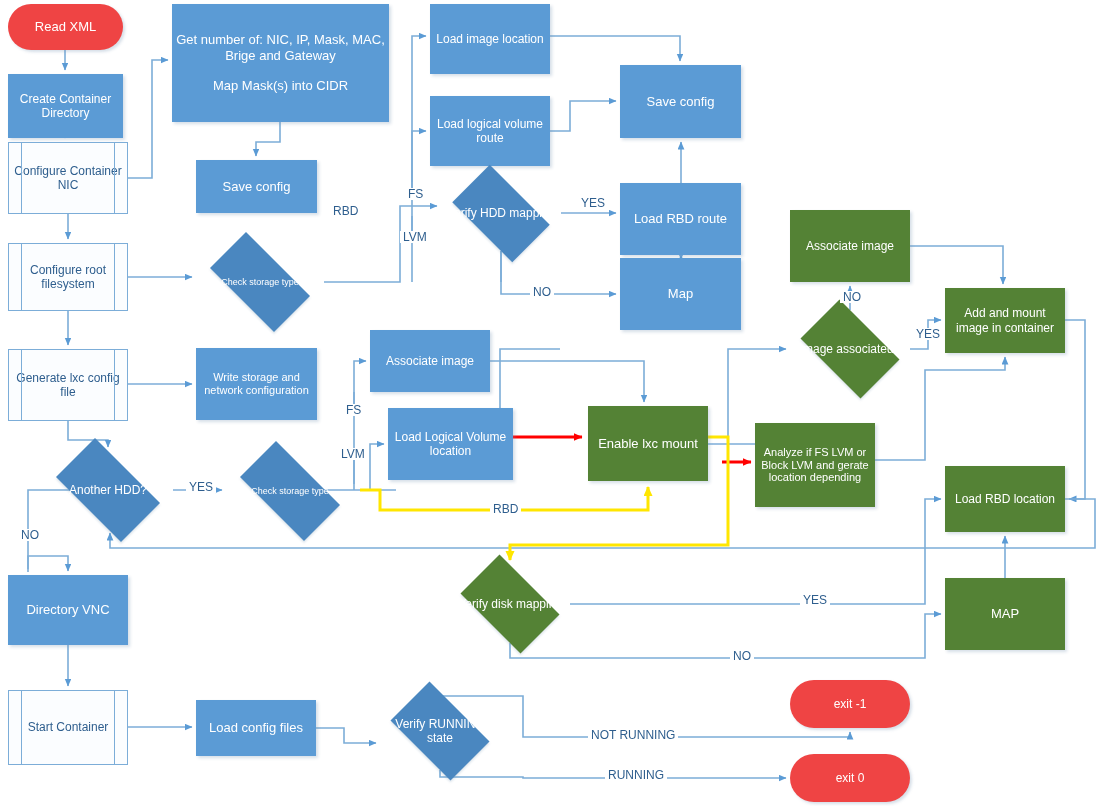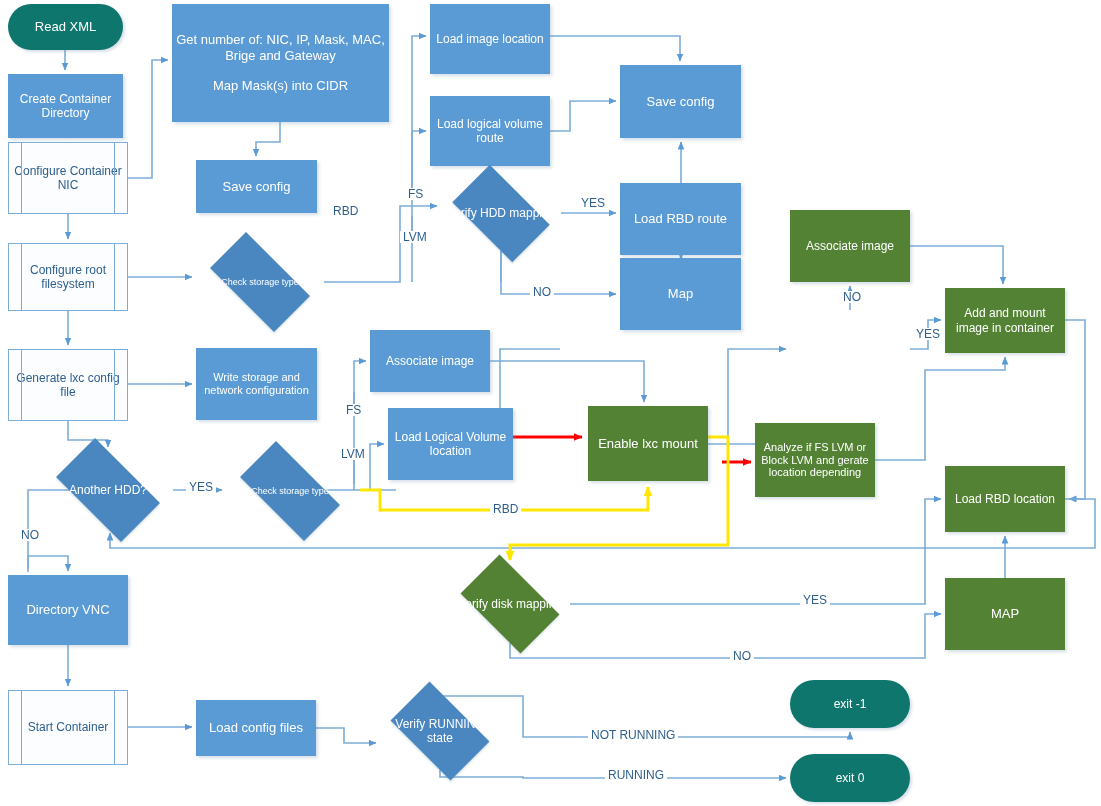--- a/index.html
+++ b/index.html
@@ -40,21 +40,21 @@
   .node .lbl { display: block; width: 100%; }
   .shape-process {
     background: #5B9BD5;
     box-shadow: 2px 2px 3px rgba(120,150,180,0.30);
   }
   .shape-process.green {
     background: #548235;
     box-shadow: 2px 2px 3px rgba(120,150,180,0.30);
   }
   .shape-terminator {
-    background: #0f766e;
+    background: #ef4444;
     border-radius: 40px;
     box-shadow: 2px 2px 3px rgba(120,150,180,0.30);
   }
   .shape-predefined {
     background: #FBFDFF;
     border: 1px solid #7CADD8;
     color: #2E5E8E;
   }
   .shape-predefined .bar-l,
   .shape-predefined .bar-r {
@@ -317,28 +317,32 @@
   </div>
 
   <div class="node shape-process" style="left:620px;top:258px;width:121px;height:72px;font-size:13px;">
     <span class="lbl">Map</span>
   </div>
 
   <div class="node shape-process green" style="left:588px;top:406px;width:120px;height:75px;font-size:13px;">
     <span class="lbl">Enable lxc mount</span>
   </div>
 
-  <div class="node shape-process green" style="left:755px;top:423px;width:120px;height:74px;font-size:11px;">
+  <div class="node shape-process green" style="left:755px;top:423px;width:120px;height:84px;font-size:11px;">
     <span class="lbl">Analyze if FS LVM or Block LVM and gerate location depending</span>
   </div>
 
   <div class="node shape-process green" style="left:790px;top:210px;width:120px;height:72px;font-size:12px;">
     <span class="lbl">Associate image</span>
   </div>
 
+  <div class="node shape-decision green" style="left:790px;top:310px;width:120px;height:78px;font-size:12px;">
+    <span class="dia"></span>
+    <span class="lbl">Image associated?</span>
+  </div>
 
   <div class="node shape-process green" style="left:945px;top:288px;width:120px;height:65px;font-size:12px;">
     <span class="lbl">Add and mount image in container</span>
   </div>
 
   <div class="node shape-process green" style="left:945px;top:466px;width:120px;height:66px;font-size:12px;">
     <span class="lbl">Load RBD location</span>
   </div>
 
   <div class="node shape-process green" style="left:945px;top:578px;width:120px;height:72px;font-size:13px;">

